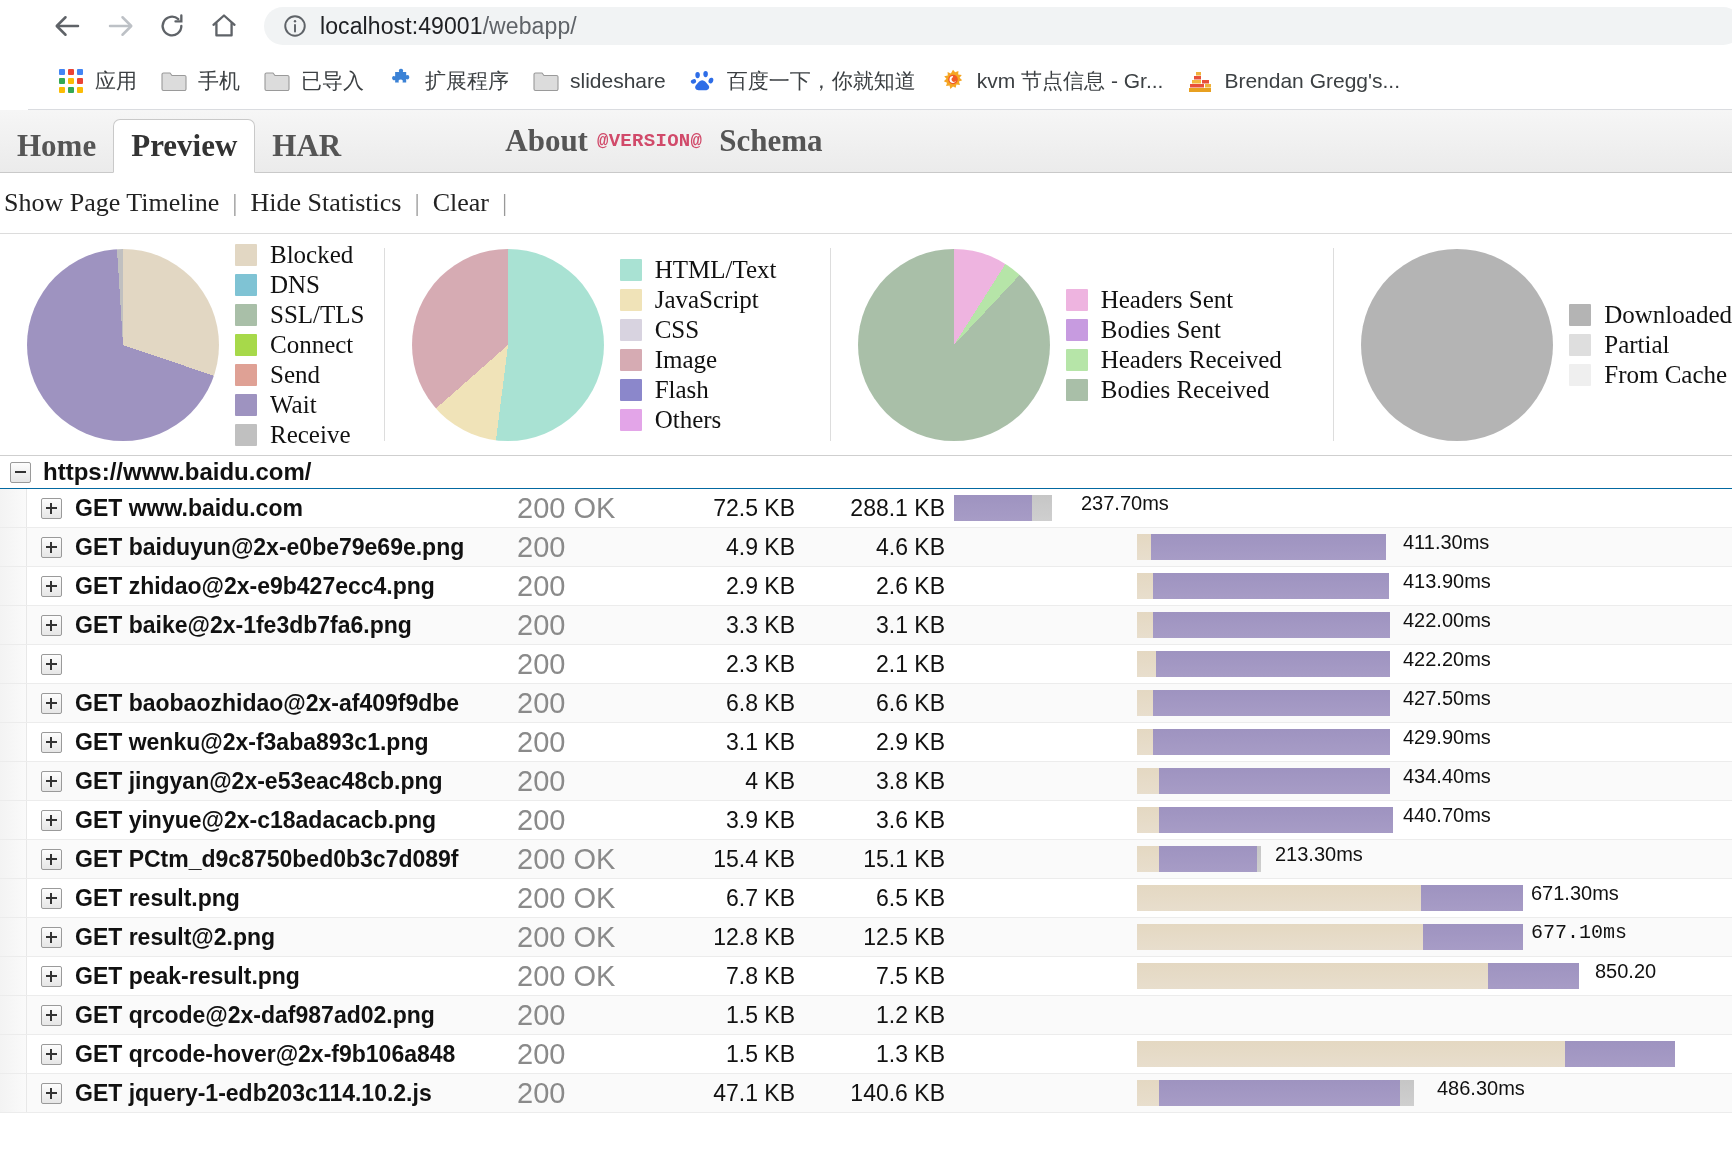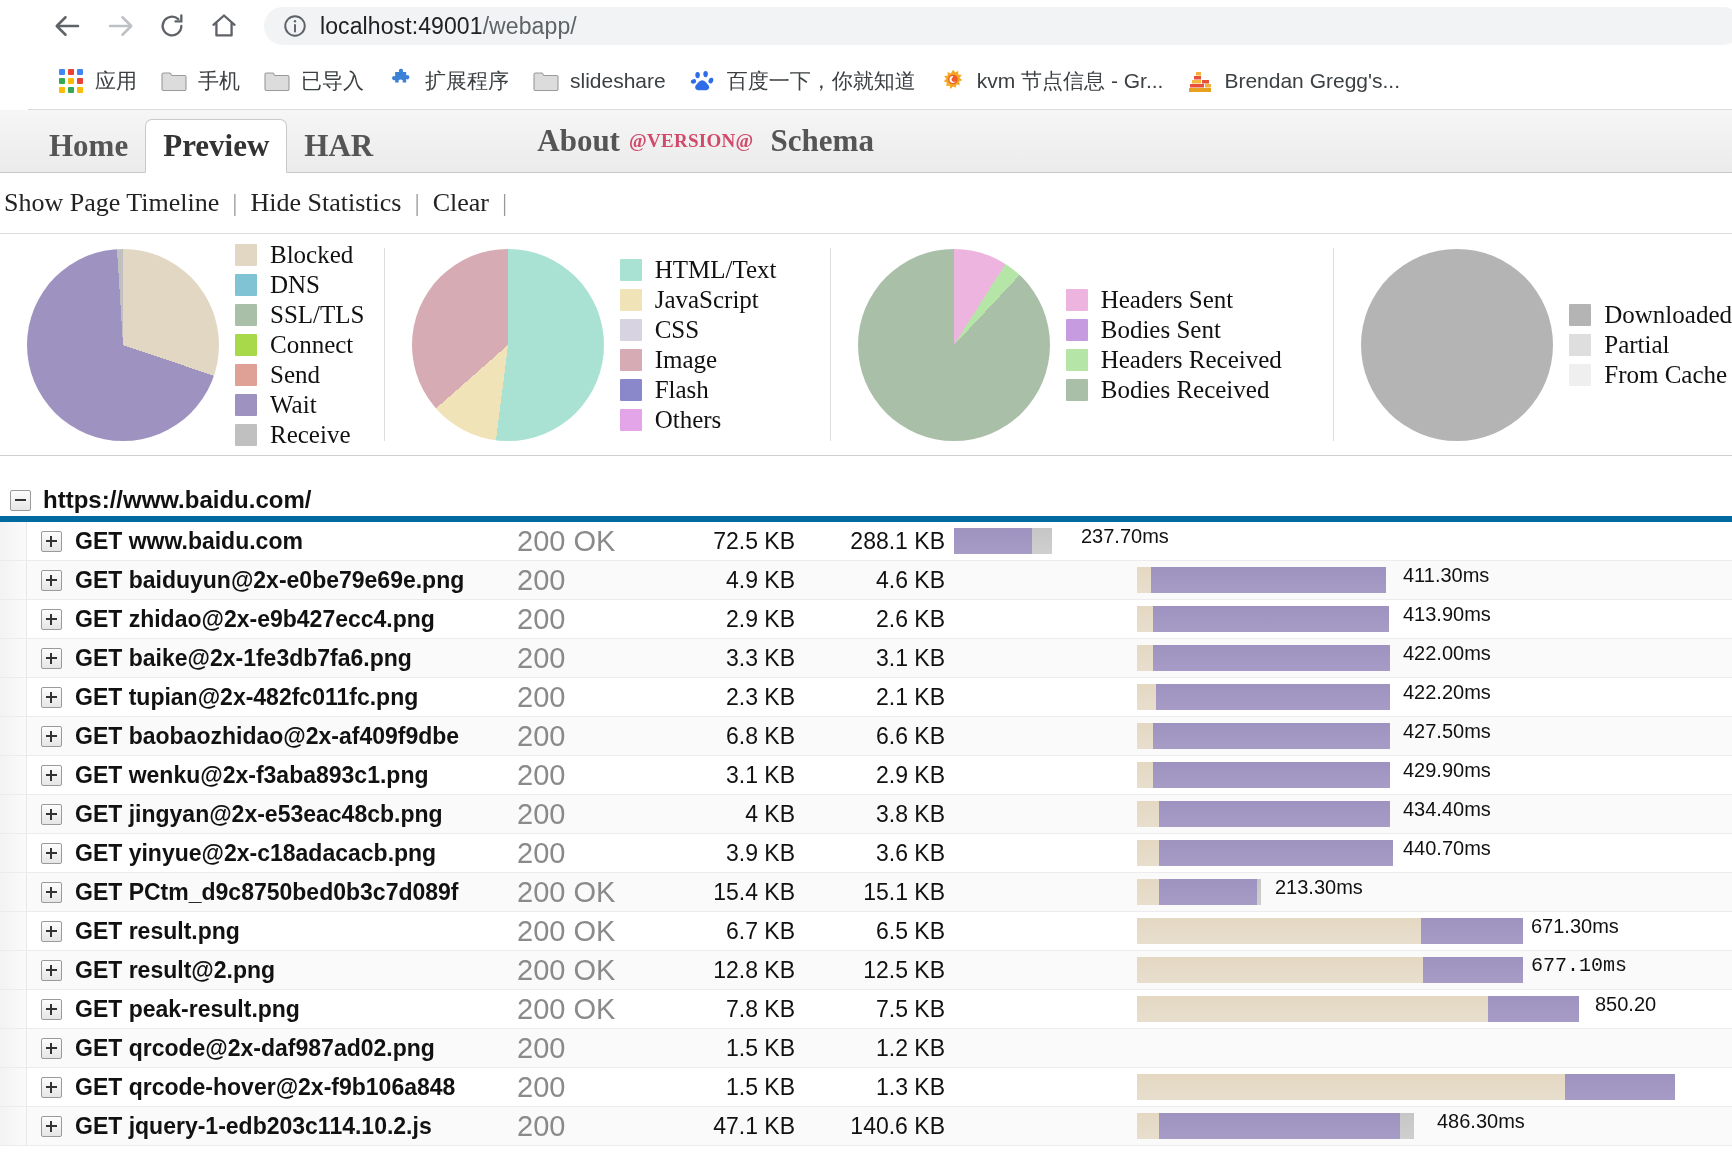--- a/index.html
+++ b/index.html
@@ -30,32 +30,32 @@
   .bm .bmicon{width:26px;height:26px;flex:0 0 auto;display:flex;align-items:center;justify-content:center;}
 
   .apps-grid{display:grid;grid-template-columns:repeat(3,6px);grid-template-rows:repeat(3,6px);gap:3px;}
   .apps-grid i{display:block;width:6px;height:6px;border-radius:1px;}
 
   
   .tabbar{
     height:62px;background:linear-gradient(#f6f6f6,#ebebeb);
     border-bottom:1px solid #c9c9c9;position:relative;display:flex;align-items:flex-end;
   }
-  .tabbar-inner{display:flex;align-items:flex-end;height:100%;margin-left:32px;}
+  .tabbar-inner{display:flex;align-items:flex-end;height:100%;}
   .tab{
     font-size:31px;color:#555;padding:0 17px;height:52px;display:flex;align-items:center;
     font-family:"Liberation Serif", serif;font-weight:700;
   }
   .tab.active{
     background:#fff;border:1px solid #c9c9c9;border-bottom:1px solid #fff;
     border-radius:7px 7px 0 0;margin-bottom:-1px;color:#333;
   }
   .tabbar-right{display:flex;align-items:center;height:100%;margin-left:130px;}
   .tabbar-right .tab{height:62px;}
-  .version{font-size:19px;color:#d14a6a;font-family:Liberation Serif, serif;font-weight:700;margin-left:-8px;letter-spacing:.3px;}
+  .version{font-size:19px;color:#d14a6a;font-family:Liberation Mono, monospace;font-weight:700;margin-left:-8px;letter-spacing:.3px;}
 
   
   .toolbar{height:60px;display:flex;align-items:center;padding-left:4px;border-bottom:1px solid #dcdcdc;background:#fff;}
   .toolbar a{font-size:26px;color:#222;text-decoration:none;font-family:"Liberation Serif", serif;}
   .toolbar .sep{color:#999;font-size:26px;margin:0 13px;font-family:"Liberation Serif", serif;}
 
   
   .stats{height:221px;display:flex;align-items:stretch;border-bottom:1px solid #cfcfcf;background:#fff;}
   .statcell{display:flex;align-items:center;position:relative;}
   .statcell + .statcell::before{
@@ -63,21 +63,21 @@
   }
   .pie{border-radius:50%;flex:0 0 auto;}
   .legend{margin-left:16px;}
   .lgrow{display:flex;align-items:center;height:30px;}
   .swatch{width:22px;height:22px;flex:0 0 auto;border-radius:1px;}
   .lglabel{font-size:25px;color:#111;margin-left:13px;white-space:nowrap;font-family:"Liberation Serif", serif;}
 
   
   .tablewrap{width:100%;}
   .grouprow{
-    height:32px;display:flex;align-items:center;border-bottom:6px solid #0369a1;background:#fff;margin-top:28px;
+    height:32px;display:flex;align-items:center;border-bottom:1px solid #0369a1;background:#fff;
   }
   .grouprow .toggle{margin-left:10px;}
   .grouptext{font-size:24px;font-weight:700;color:#111;margin-left:12px;font-family:"Liberation Sans", sans-serif;}
 
   .row{height:38px;display:flex;align-items:center;border-bottom:1px solid #ececec;background:#fff;position:relative;}
   .row.alt{background:#fafafa;}
   .gutter{width:26px;height:100%;flex:0 0 auto;background:linear-gradient(90deg,#f3f3f3,#fafafa);border-right:1px solid #e8e8e8;}
   .c-name{width:470px;flex:0 0 auto;display:flex;align-items:center;padding-left:14px;overflow:hidden;}
   .namecell{
     font-size:23px;font-weight:700;color:#111;white-space:nowrap;margin-left:13px;overflow:hidden;
@@ -444,21 +444,20 @@
             <span class="seg-blocked" style="width: 16px;"></span>
             <span class="seg-wait" style="width: 237px;"></span>
           </div>
           <div class="tllabel" style="left: 458px;">422.00ms</div>
         </div>
       </div>
       <div class="row">
         <div class="gutter"></div>
         <div class="c-name">
           <span class="plus"></span>
-          <span class="namecell">GET tupian@2x-482fc011fc.png</span>
         </div>
         <div class="c-status">200</div>
         <div class="c-size">2.3 KB</div>
         <div class="c-size2">2.1 KB</div>
         <div class="c-timeline">
           <div class="tl" style="left: 192px;">
             <span class="seg-blocked" style="width: 19px;"></span>
             <span class="seg-wait" style="width: 234px;"></span>
           </div>
           <div class="tllabel" style="left: 458px;">422.20ms</div>

